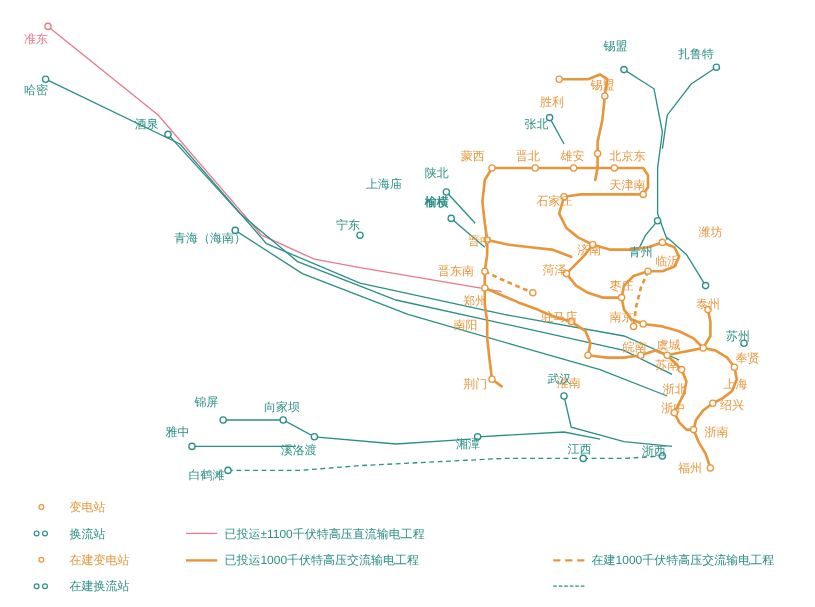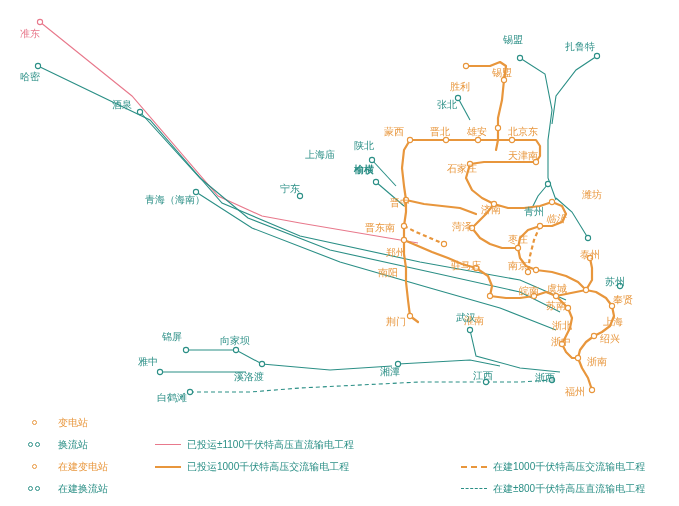--- a/index.html
+++ b/index.html
@@ -250,21 +250,21 @@
     <div class="node-label c-teal" style="left: 447px; top: 104px;">张北</div>
     <div class="node-label c-orange" style="left: 460px; top: 58px; margin-top: 28px;">胜利</div>
     <div class="node-label c-orange" style="left: 502px; top: 72px;">锡盟</div>
     <div class="node-label c-teal" style="left: 513px; top: 39px;">锡盟</div>
     <div class="node-label c-teal" style="left: 580px; top: 46px;">扎鲁特</div>
     <div class="node-label c-orange" style="left: 523px; top: 131px;">北京东</div>
     <div class="node-label c-orange" style="left: 523px; top: 155px;">天津南</div>
     <div class="node-label c-orange" style="left: 462px; top: 168px;">石家庄</div>
     <div class="node-label c-teal" style="left: 534px; top: 187px; margin-top: 24px;">青州</div>
     <div class="node-label c-orange" style="left: 560px; top: 194px; margin-left: 32px;">潍坊</div>
-    <div class="node-label c-orange" style="left: 556px; top: 218px; font-style: italic;">临沂</div>
+    <div class="node-label c-orange" style="left: 556px; top: 218px;">临沂</div>
     <div class="node-label c-orange" style="left: 491px; top: 209px;">济南</div>
     <div class="node-label c-orange" style="left: 462px; top: 226px;">菏泽</div>
     <div class="node-label c-orange" style="left: 518px; top: 239px;">枣庄</div>
     <div class="node-label c-orange" style="left: 400px; top: 202px;">晋中</div>
     <div class="node-label c-orange" style="left: 380px; top: 227px;">晋东南</div>
     <div class="node-label c-orange" style="left: 396px; top: 252px;">郑州</div>
     <div class="node-label c-orange" style="left: 466px; top: 265px;">驻马店</div>
     <div class="node-label c-orange" style="left: 388px; top: 272px;">南阳</div>
     <div class="node-label c-orange" style="left: 518px; top: 265px;">南京</div>
     <div class="node-label c-orange" style="left: 474px; top: 290px; margin-top: 30px;">淮南</div>
@@ -345,16 +345,15 @@
     <div class="leg-item">
       <span class="sym">
           <span class="sym-line dash-orange"></span>
         </span>
       <span class="leg-text leg-label">在建1000千伏特高压交流输电工程</span>
     </div>
     <div class="leg-item">
       <span class="sym">
           <span class="sym-line dash-teal"></span>
         </span>
-      <span class="leg-text leg-label">在建±800千伏特高压直流输电工程</span>
     </div>
   </div>
 </div>
 
 </body></html>

